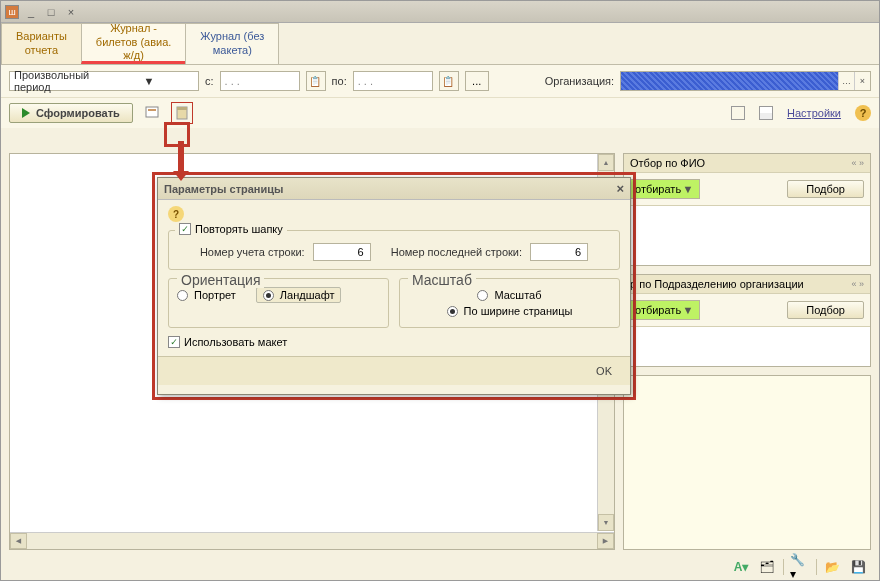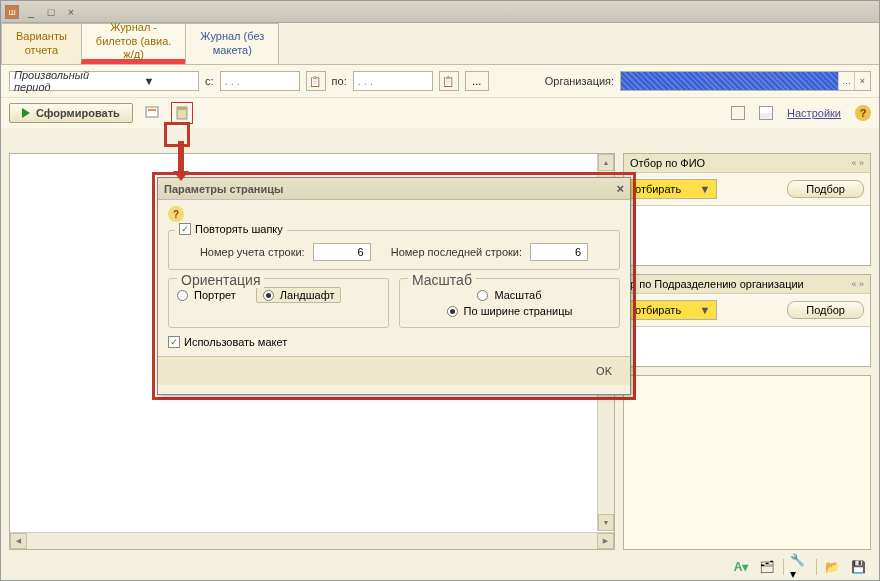--- a/index.html
+++ b/index.html
@@ -8,24 +8,24 @@
   .window { width: 880px; height: 581px; border: 1px solid #9a9a9a; background: #f5f1e0; position: relative; }
   .titlebar { height: 22px; background: linear-gradient(#d9d5c9, #c8c4b7); display: flex; align-items: center; padding: 0 4px; font-size: 11px; color: #555; border-bottom: 1px solid #aaa; }
   .title-icon { width: 14px; height: 14px; background: #d47b3e; border: 1px solid #888; margin-right: 4px; display:flex;align-items:center;justify-content:center;font-size:9px;color:#fff;}
   .title-text { flex: 1; font-weight: bold; }
   .win-controls { display: flex; gap: 4px; }
   .win-btn { width: 16px; height: 14px; display: flex; align-items: center; justify-content: center; font-size: 11px; color: #555; cursor: pointer; }
   
   .tabs { display: flex; height: 42px; background: #f5f1e0; border-bottom: 1px solid #c0bca8; }
   .tab { padding: 4px 14px; font-size: 11px; color: #3b5998; text-align: center; display: flex; align-items: center; border: 1px solid #c0bca8; border-bottom: none; background: #faf7e8; margin-right: -1px; cursor: pointer; line-height:1.25;}
   .tab.active1 { color: #a06a00; background: #f7efd6; }
-  .tab.active2 { color: #a06a00; background: #fdf9ea; border-bottom:5px solid #ef4444;}
+  .tab.active2 { color: #a06a00; background: #fdf9ea; border-bottom:3px solid #ef4444;}
   
   .toolbar-row { display: flex; align-items: center; padding: 6px 8px; gap: 6px; background: #faf7e8; border-bottom: 1px solid #e5e0c8; font-size: 11px; }
-  .period-select { display:flex; align-items:center; border:1px solid #b7b39c; background:#fff; height:20px; width:190px; padding:0 4px;font-style:italic; }
+  .period-select { display:flex; align-items:center; border:1px solid #b7b39c; background:#fff; height:20px; width:190px; padding:0 4px; }
   .period-select span { flex:1; color: #333; }
   .dd-arrow { width:14px; text-align:center; color:#555; cursor:pointer;}
   .date-field { border:1px solid #b7b39c; background:#fff; height:20px; width:80px; display:flex; align-items:center; padding:0 4px;}
   .cal-btn { width:20px; height:20px; border:1px solid #b7b39c; background:#faf7e8; display:flex;align-items:center;justify-content:center; font-size:10px;}
   .ellipsis-btn { width:24px; height:20px; border:1px solid #b7b39c; background:#faf7e8; font-size:11px; display:flex;align-items:center;justify-content:center;}
   .org-label { margin-left: 50px; }
   .org-field { flex:1; height:20px; border:1px solid #b7b39c; background: repeating-linear-gradient(45deg, #3b5ed1, #3b5ed1 2px, #5a7be0 2px, #5a7be0 4px); display:flex; }
   .org-clear { width:16px;height:18px;background:#faf7e8;border-left:1px solid #ccc;color:#555;display:flex;align-items:center;justify-content:center;font-size:9px;}
   
   .action-row { display:flex; align-items:center; padding: 4px 8px; gap:8px; background:#faf7e8; }
@@ -40,22 +40,22 @@
   .scrollbar-v { position:absolute; right:0; top:0; bottom:18px; width:17px; background:#f0ecd8; border-left:1px solid #ccc;}
   .sb-btn { width:100%; height:17px; background:#e8e3c8; border:1px solid #c5c0a5; font-size:7px; display:flex;align-items:center;justify-content:center;color:#777;}
   .scrollbar-h { position:absolute; left:0; right:0; bottom:0; height:17px; background:#f0ecd8; border-top:1px solid #ccc;display:flex;}
   .sb-btn-h { width:17px; height:100%; background:#e8e3c8; border:1px solid #c5c0a5; font-size:7px;display:flex;align-items:center;justify-content:center;color:#777;}
   
   .sidebar { width:248px; display:flex; flex-direction:column; gap:0;}
   .side-panel { border:1px solid #b7b39c; background:#faf7e8; margin-bottom:8px;}
   .side-header { background:#ece6c8; padding:3px 6px; font-size:11px; display:flex; align-items:center; border-bottom:1px solid #d5d0b3;}
   .side-header .collapse { margin-left:auto; display:flex; gap:2px; font-size:9px; color:#888;}
   .side-body { padding:6px; display:flex; align-items:center; gap:4px; font-size:11px;}
-  .side-select { border:1px solid #b7b39c; background:#fde047; height:20px; width:87px; display:flex;align-items:center;padding:0 4px;}
-  .side-pick-btn { border:1px solid #b7b39c; background:linear-gradient(#fdfbef,#ece4c2); padding:2px 18px; font-size:11px; border-radius:8px;}
+  .side-select { border:1px solid #b7b39c; background:#bef264; height:20px; width:70px; display:flex;align-items:center;padding:0 4px;}
+  .side-pick-btn { border:1px solid #b7b39c; background:linear-gradient(#fdfbef,#ece4c2); padding:2px 18px; font-size:11px; border-radius:2px;}
   .spacer-panel { flex:1; border:1px solid #b7b39c; background:#fefce9; }
   
   .bottom-bar { position:absolute; bottom:4px; right:10px; display:flex; gap:6px; align-items:center;}
   .bb-icon { width:20px;height:18px; display:flex;align-items:center;justify-content:center; font-size:12px;}
   .bb-sep { width:1px; height:16px; background:#c8c2a5; }
   
   
   .overlay-highlight { position:absolute; border:3px solid #c0392b; z-index:5;}
   .dialog-box { position:absolute; left:156px; top:176px; width:474px; height:218px; border:1px solid #8a8674; background:#f6f2df; z-index:6; box-shadow:2px 2px 6px rgba(0,0,0,0.3);}
   .dlg-title { background:linear-gradient(#e8e3c9,#ddd7ba); padding:3px 6px; font-size:11px; display:flex; align-items:center; font-weight:bold; color:#555; border-bottom:1px solid #bbb;}

